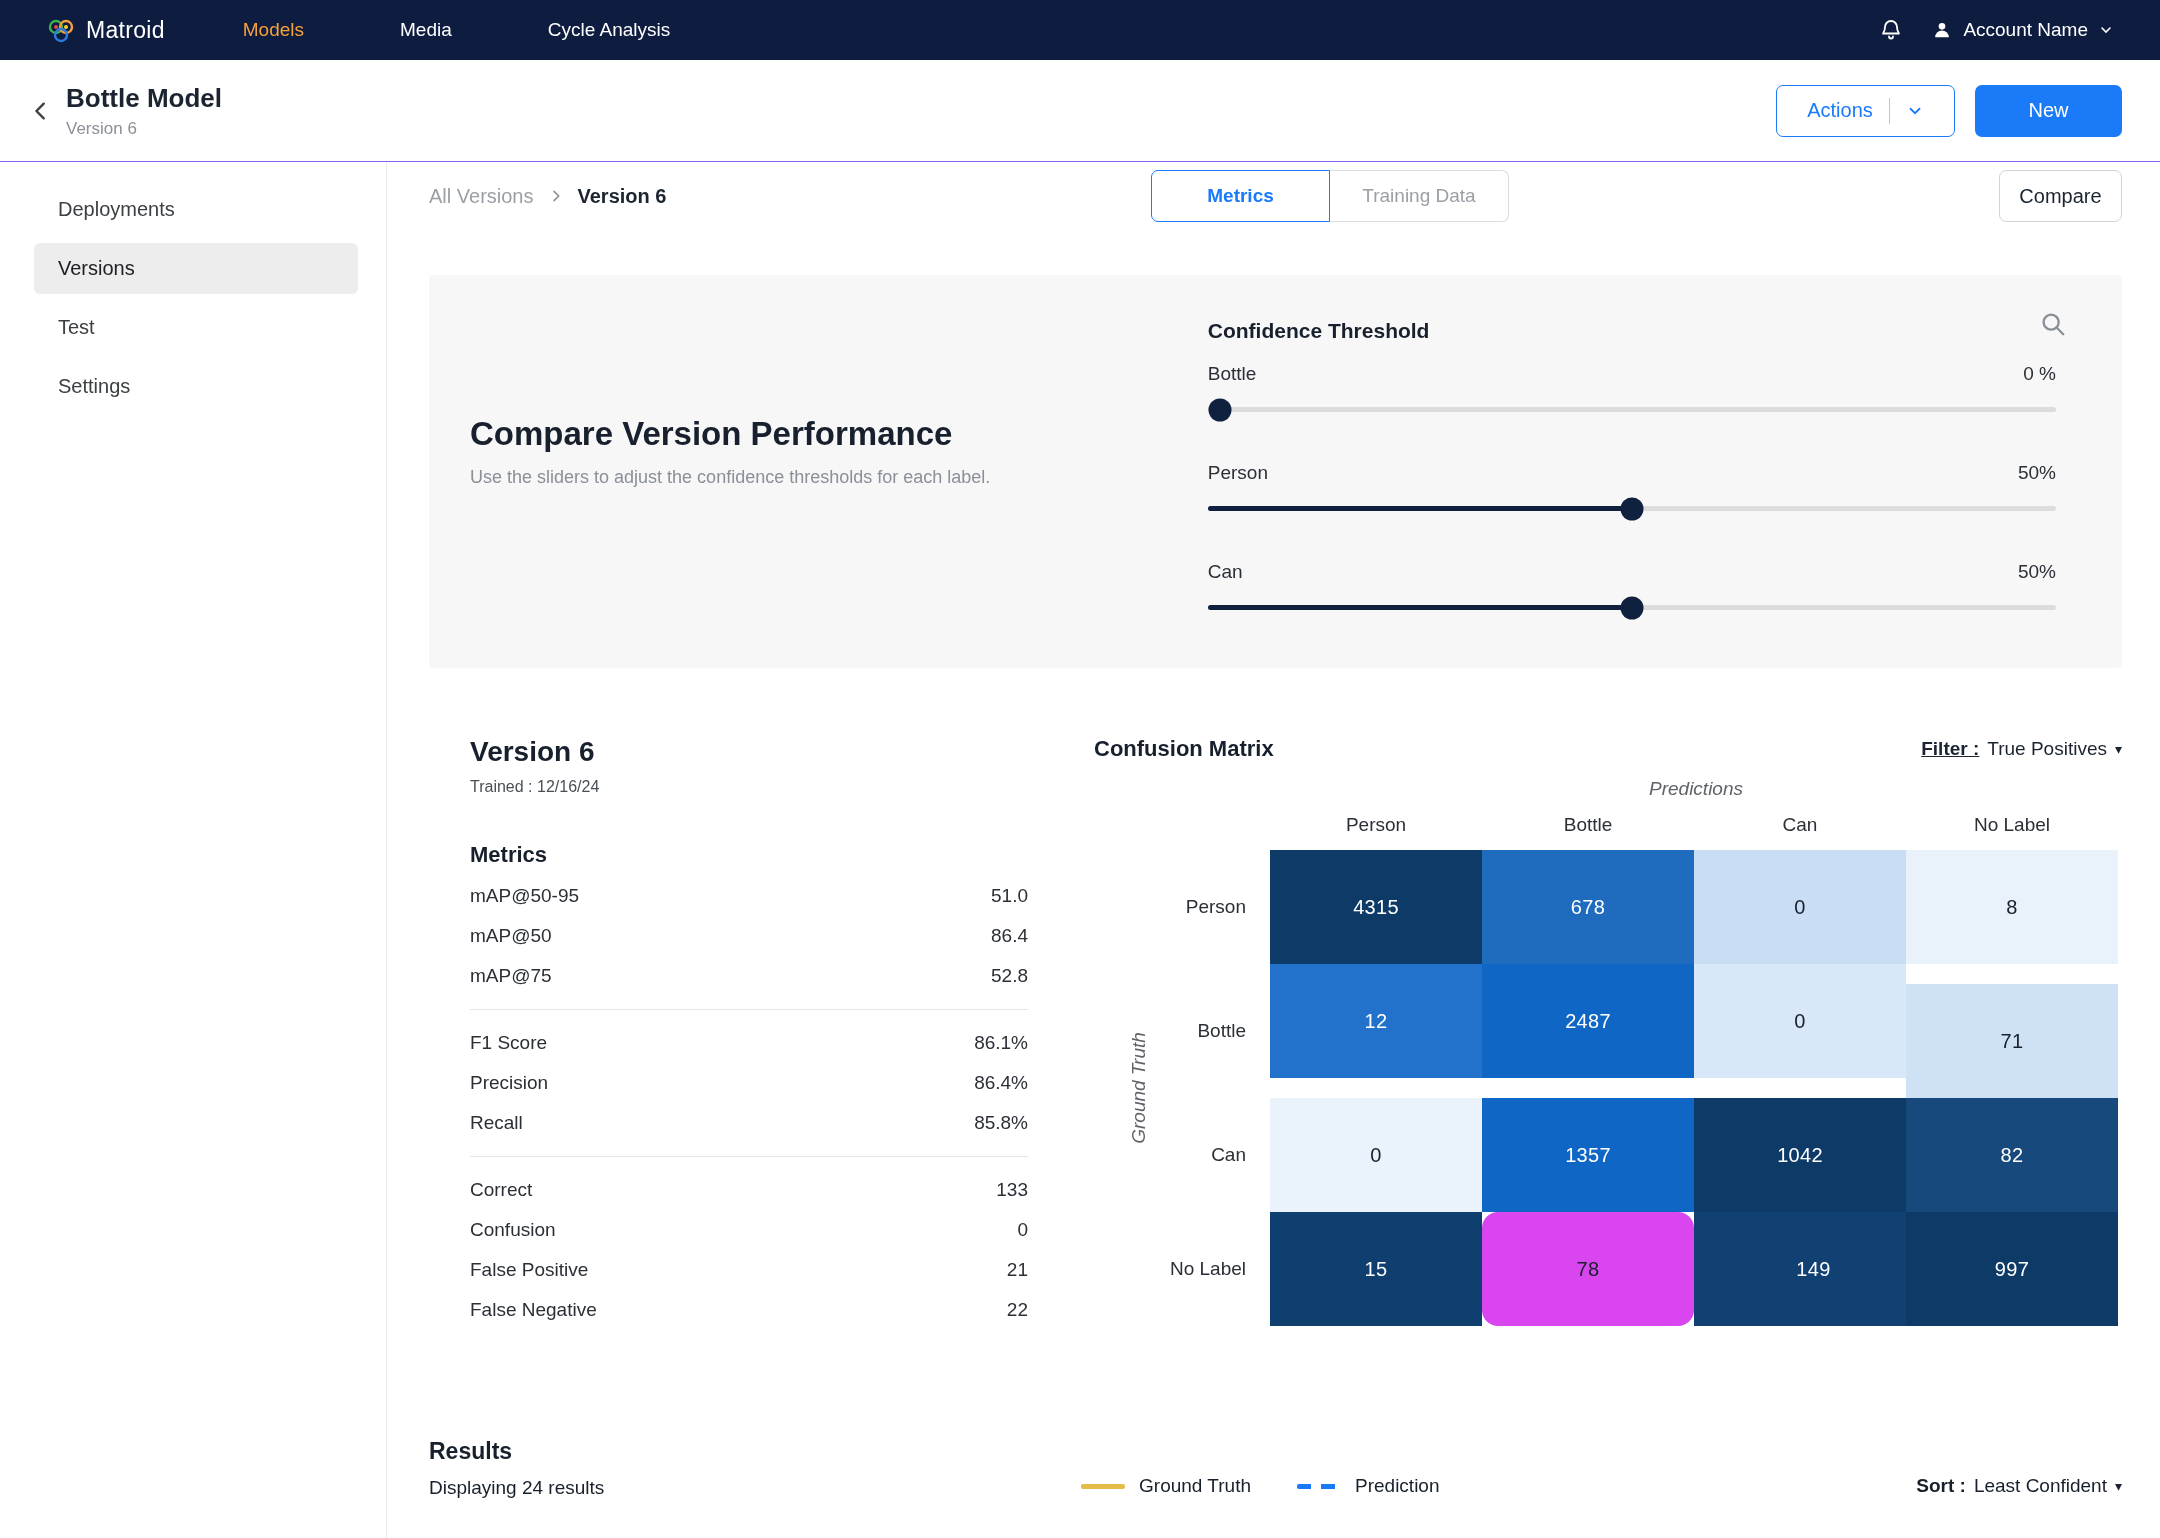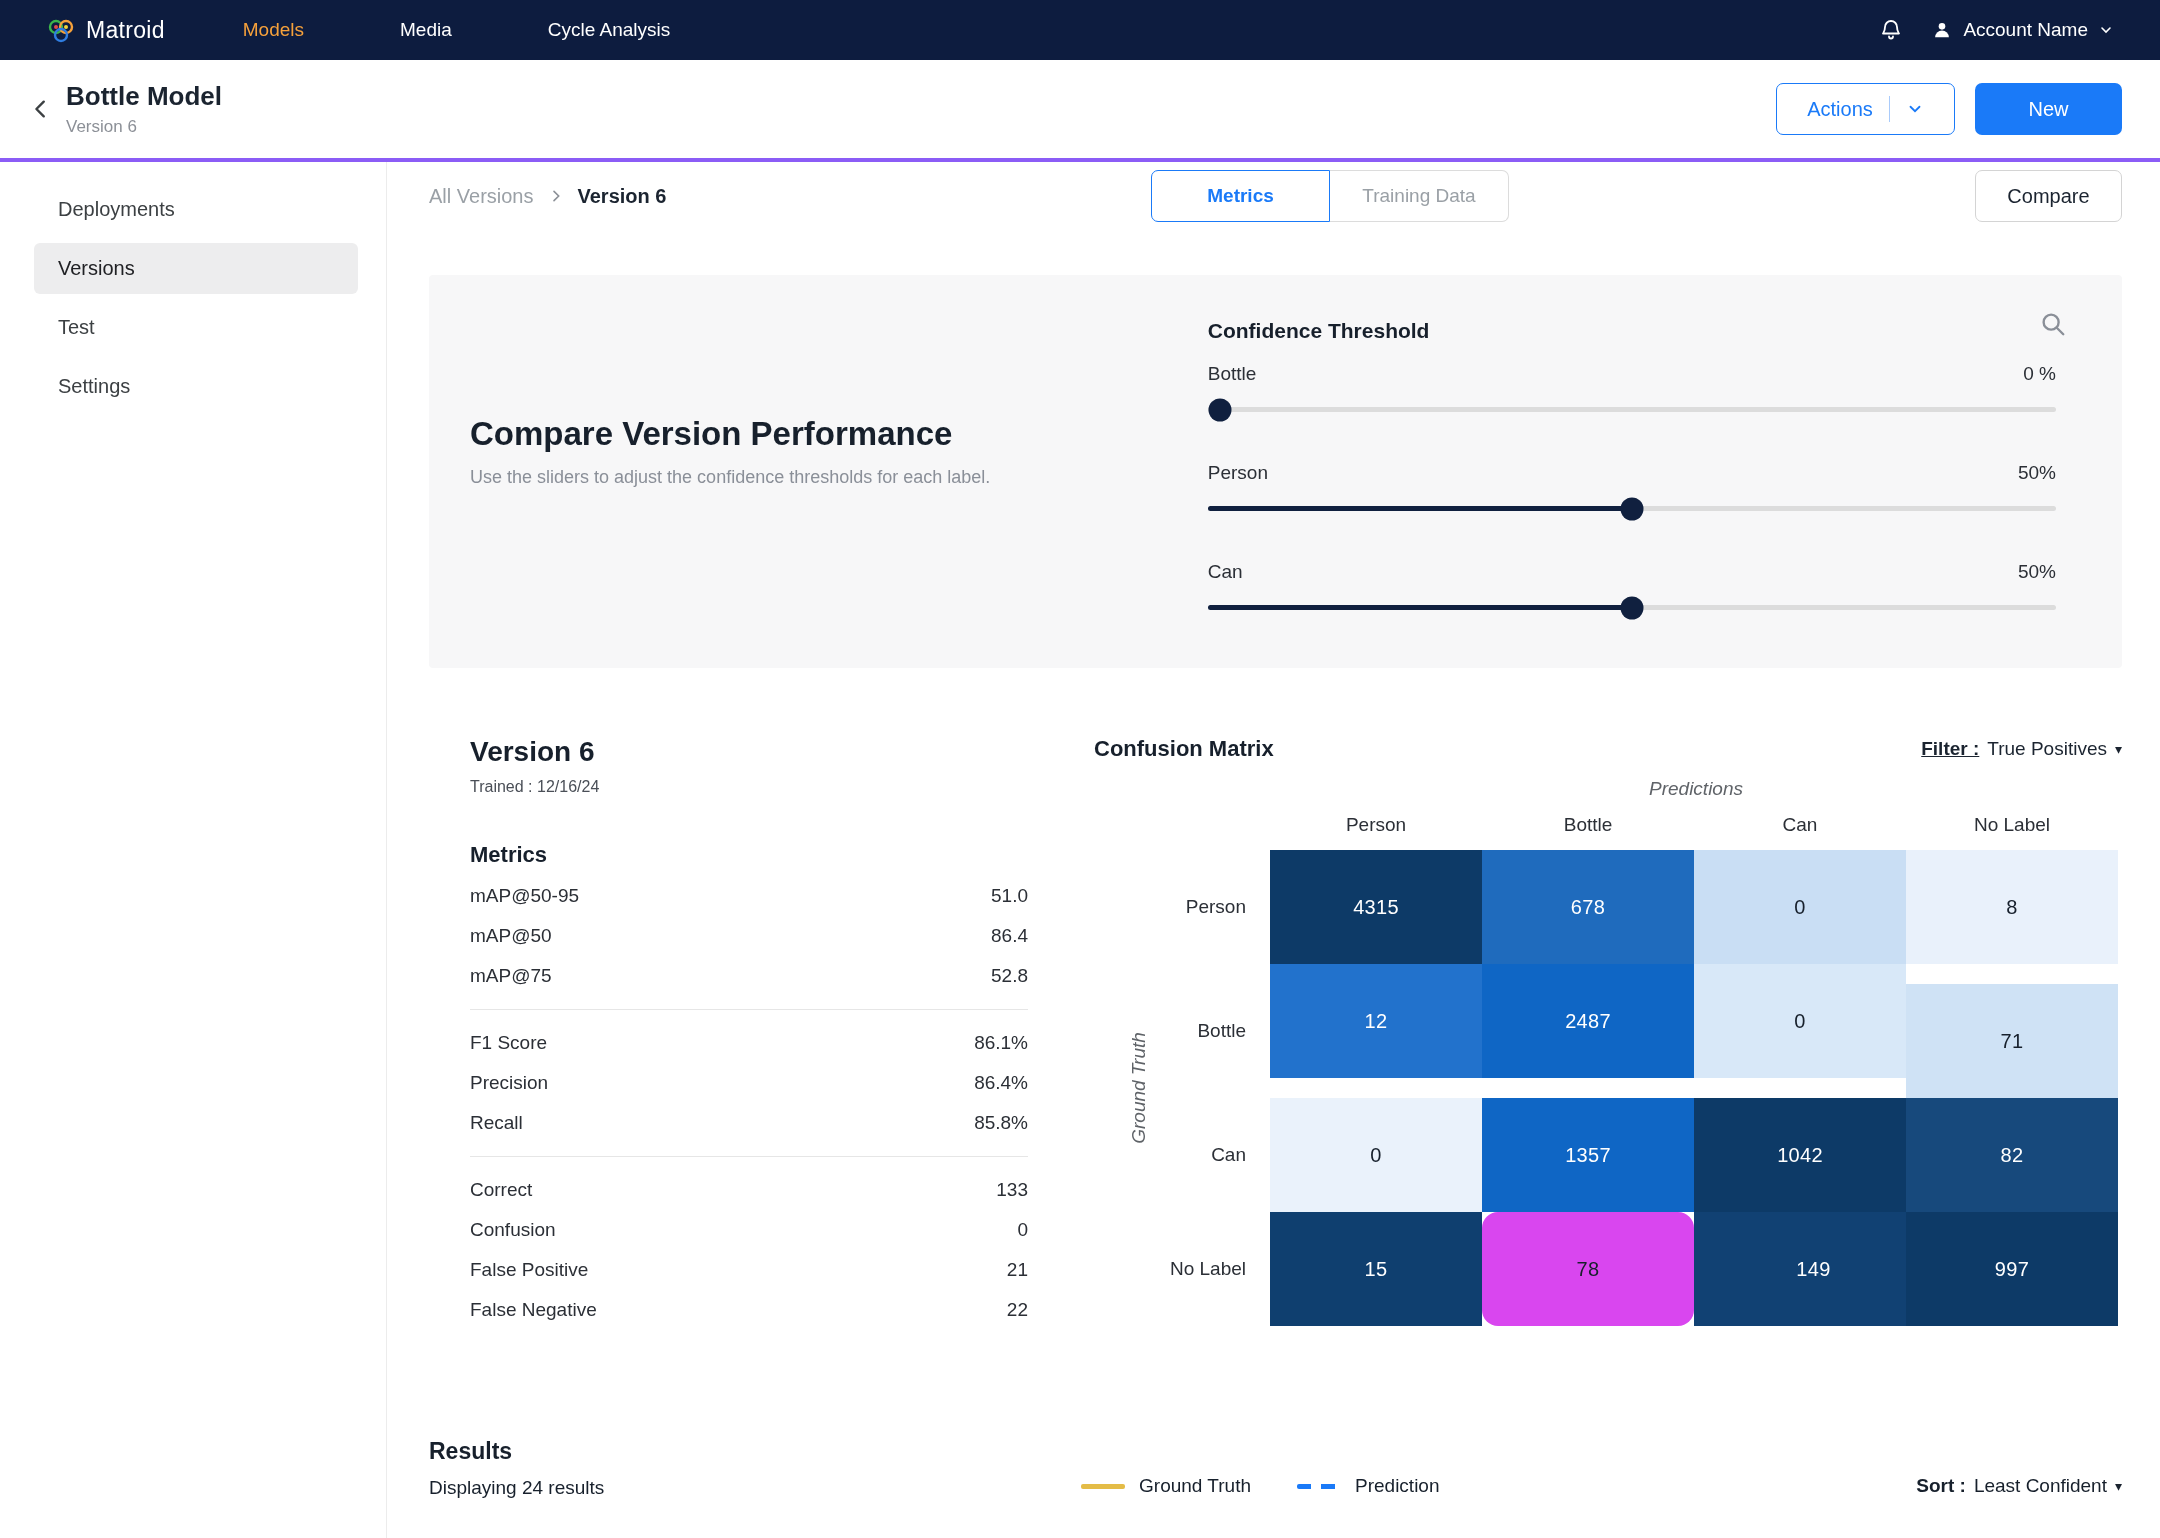--- a/index.html
+++ b/index.html
@@ -12,21 +12,21 @@
   .brand-name { color:#fff; font-size:23px; font-weight:500; letter-spacing:.3px; }
   .nav-links { display:flex; gap:96px; }
   .nav-link { color:#fff; font-size:19px; cursor:pointer; }
   .nav-link.active { color:#f6a13b; }
   .nav-right { margin-left:auto; display:flex; align-items:center; gap:28px; }
   .icon-btn { display:flex; align-items:center; cursor:pointer; }
   .account { display:flex; align-items:center; gap:10px; color:#fff; font-size:19px; cursor:pointer; }
 
   
   .header { height:102px; background:#fff; display:flex; align-items:center;
-    padding:0 38px 0 30px; border-bottom:4px solid #8b5cf6; }
+    padding:0 38px 0 30px; border-bottom:1px solid #8b5cf6; }
   .back-btn { width:36px; display:flex; align-items:center; cursor:pointer; }
   .title-block { display:flex; flex-direction:column; }
   .page-title { font-size:26px; font-weight:700; color:#1b2430; }
   .page-subtitle { font-size:17px; color:#8c9097; margin-top:5px; }
   .header-actions { margin-left:auto; display:flex; gap:20px; }
   .btn { height:52px; border-radius:7px; font-size:20px; display:flex; align-items:center;
     justify-content:center; cursor:pointer; font-family:inherit; }
   .btn-actions { min-width:179px; border:1px solid #1a7af8; color:#1a7af8; background:#fff; padding:0 18px; }
   .btn-actions .v-div { width:1px; height:26px; background:#a9cbfb; margin:0 16px; }
   .btn-new { width:147px; background:#1a7af8; color:#fff; border:none; }
@@ -42,21 +42,21 @@
   
   .topbar { height:68px; display:flex; align-items:center; position:relative; }
   .breadcrumb { display:flex; align-items:center; gap:14px; font-size:20px; }
   .bc-parent { color:#9aa0a6; cursor:pointer; }
   .bc-current { color:#1b2430; font-weight:600; }
   .tab-group { position:absolute; left:722px; top:50%; transform:translateY(-50%); display:flex; }
   .tab { height:52px; width:179px; font-size:19px; display:flex; align-items:center;
     justify-content:center; background:#fff; cursor:pointer; }
   .tab.active { border:1px solid #1a7af8; color:#1a7af8; border-radius:7px 0 0 7px; font-weight:600; }
   .tab.inactive { border:1px solid #dcdcdc; border-left:none; color:#9aa0a6; border-radius:0 7px 7px 0; }
-  .btn-compare { margin-left:auto; width:147px; border:1px solid #d4d4d4; background:#fff; color:#1b2430; }
+  .btn-compare { margin-left:auto; width:123px; border:1px solid #d4d4d4; background:#fff; color:#1b2430; }
 
   
   .perf-panel { margin-top:45px; background:#f7f7f8; border-radius:4px; height:393px;
     display:flex; position:relative; }
   .perf-left { width:46%; display:flex; flex-direction:column; justify-content:center;
     padding:0 40px 40px 41px; }
   .perf-title { font-size:33px; font-weight:700; color:#17202c; }
   .perf-sub { font-size:18px; color:#8a8f98; margin-top:14px; }
   .perf-right { flex:1; padding:44px 66px 0 0; }
   .ct-title { font-size:21px; font-weight:700; color:#17202c; }

